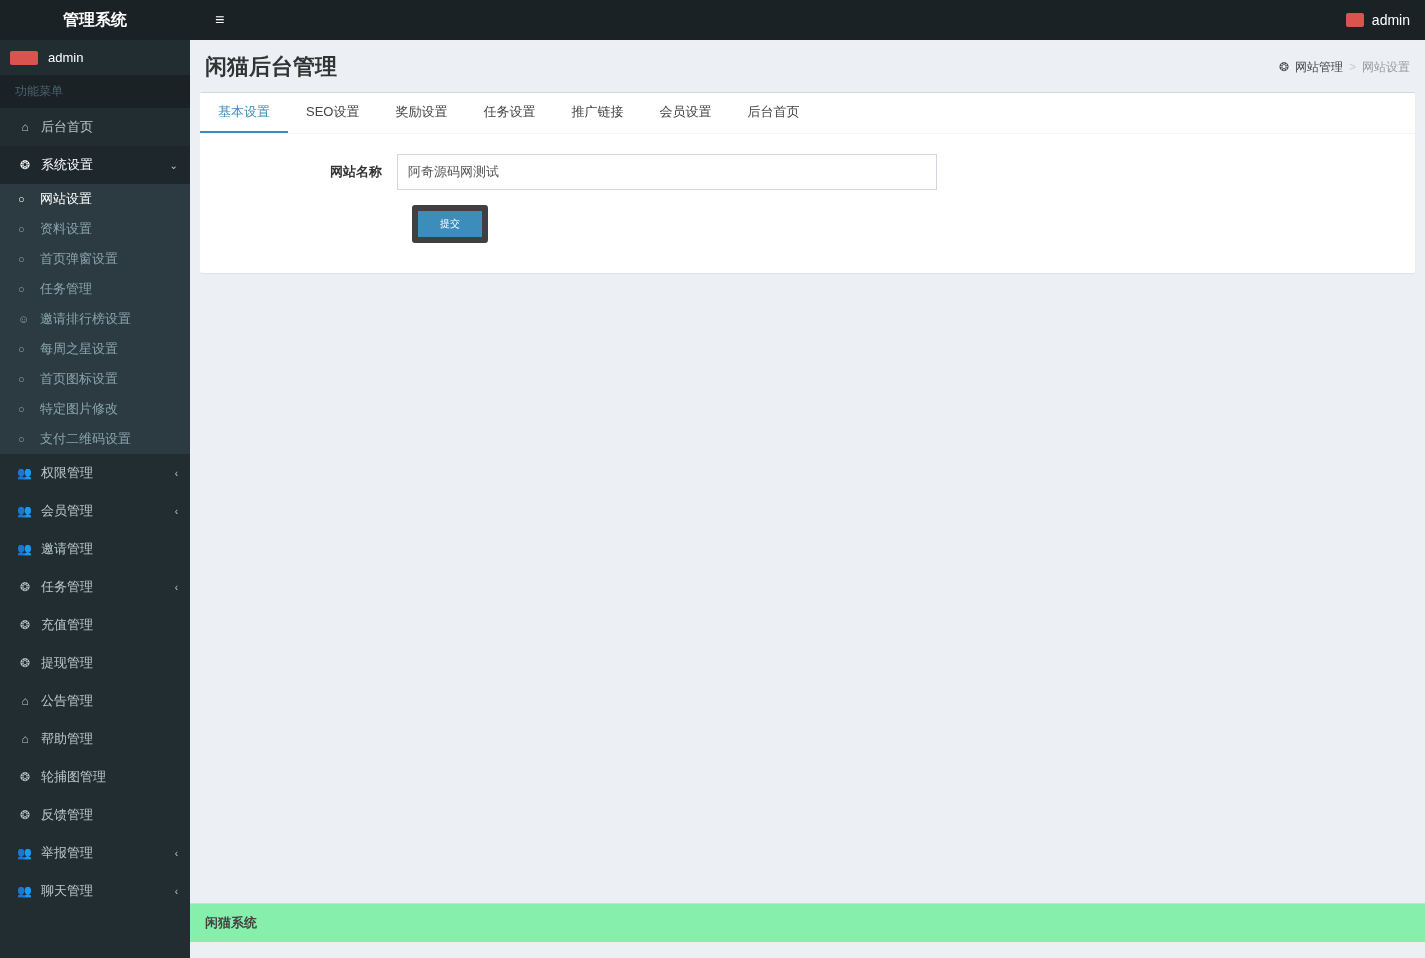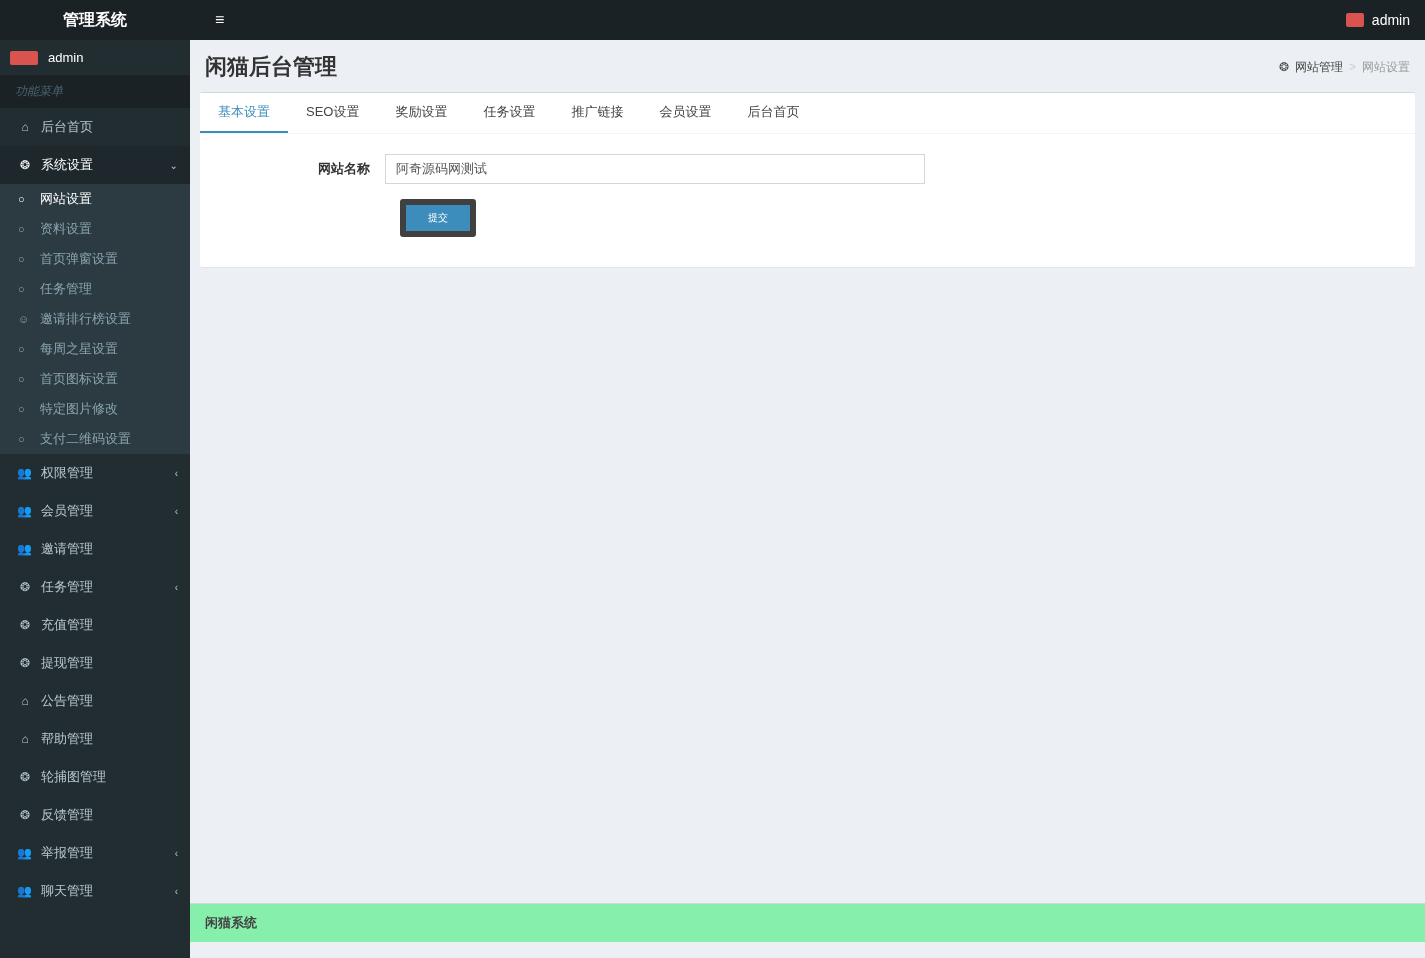--- a/index.html
+++ b/index.html
@@ -76,21 +76,20 @@
   width: 28px; height: 14px;
   background: #d9534f;
   border-radius: 2px;
 }
 .user-panel .uname { color: #fff; font-size: 13px; }
 .sidebar-header {
   background: #1a2226;
   color: #4b646f;
   padding: 8px 15px;
   font-size: 12px;
-  font-style: italic;
 }
 .sidebar-menu { list-style: none; }
 .sidebar-menu > li > a {
   display: flex;
   align-items: center;
   padding: 10px 15px;
   color: #b8c7ce;
   text-decoration: none;
   font-size: 13px;
   position: relative;
@@ -176,37 +175,37 @@
   font-size: 13px;
   color: #444;
   cursor: pointer;
   border-bottom: 2px solid transparent;
 }
 .nav-tabs li.active {
   color: #3c8dbc;
   border-bottom: 2px solid #3c8dbc;
   background: #fff;
 }
-.tab-content { padding: 20px 15px 30px 15px; }
+.tab-content { padding: 20px 15px 30px 15px; margin-left: 12px; }
 .form-group {
   display: flex;
   align-items: center;
   margin-bottom: 15px;
 }
 .form-label {
   width: 170px;
   text-align: right;
   padding-right: 15px;
   font-weight: 600;
   font-size: 13px;
   color: #333;
 }
 .form-control {
   width: 540px;
-  height: 30px;
+  height: 36px;
   border: 1px solid #d2d6de;
   padding: 4px 10px;
   font-size: 13px;
   color: #555;
   background: #fff;
 }
 .btn-submit-row { padding-left: 185px; }
 .btn {
   background: #3c8dbc;
   color: #fff;

